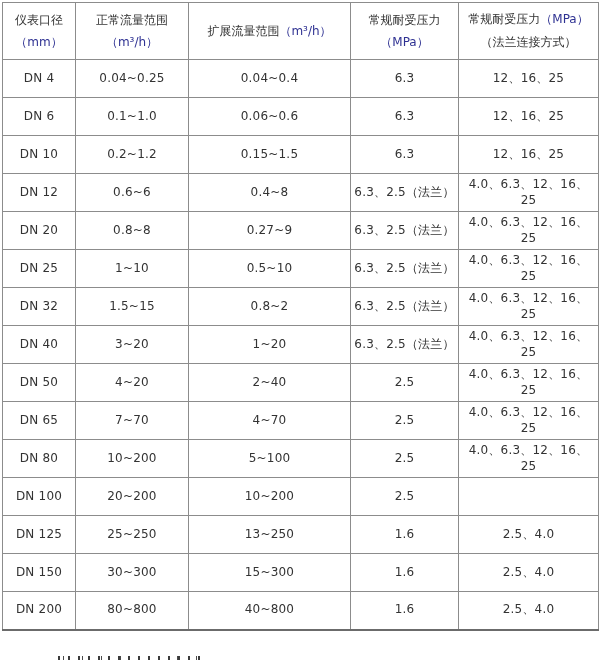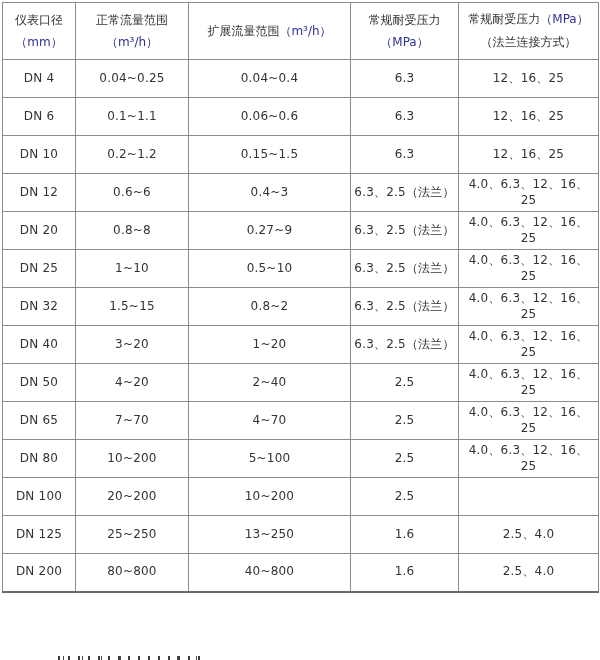--- a/index.html
+++ b/index.html
@@ -86,36 +86,36 @@
   <tbody>
       <tr>
         <td>DN 4</td>
         <td>0.04~0.25</td>
         <td>0.04~0.4</td>
         <td>6.3</td>
         <td>12、16、25</td>
       </tr>
       <tr>
         <td>DN 6</td>
-        <td>0.1~1.1</td>
+        <td>0.1~1.0</td>
         <td>0.06~0.6</td>
         <td>6.3</td>
         <td>12、16、25</td>
       </tr>
       <tr>
         <td>DN 10</td>
         <td>0.2~1.2</td>
         <td>0.15~1.5</td>
         <td>6.3</td>
         <td>12、16、25</td>
       </tr>
       <tr>
         <td>DN 12</td>
         <td>0.6~6</td>
-        <td>0.4~3</td>
+        <td>0.4~8</td>
         <td>6.3、2.5（法兰）</td>
         <td>4.0、6.3、12、16、25</td>
       </tr>
       <tr>
         <td>DN 20</td>
         <td>0.8~8</td>
         <td>0.27~9</td>
         <td>6.3、2.5（法兰）</td>
         <td>4.0、6.3、12、16、25</td>
       </tr>
@@ -169,20 +169,27 @@
         <td></td>
       </tr>
       <tr>
         <td>DN 125</td>
         <td>25~250</td>
         <td>13~250</td>
         <td>1.6</td>
         <td>2.5、4.0</td>
       </tr>
       <tr>
+        <td>DN 150</td>
+        <td>30~300</td>
+        <td>15~300</td>
+        <td>1.6</td>
+        <td>2.5、4.0</td>
+      </tr>
+      <tr>
         <td>DN 200</td>
         <td>80~800</td>
         <td>40~800</td>
         <td>1.6</td>
         <td>2.5、4.0</td>
       </tr>
     </tbody>
 </table>
 
 <div class="clipped-fragment"></div>

